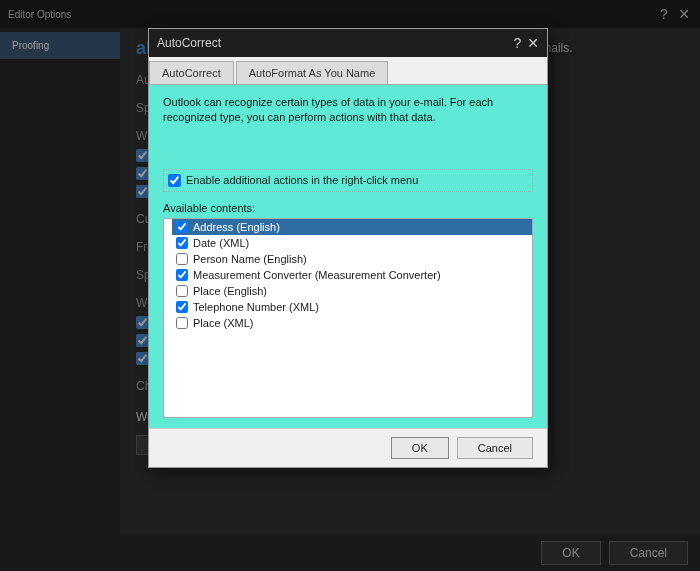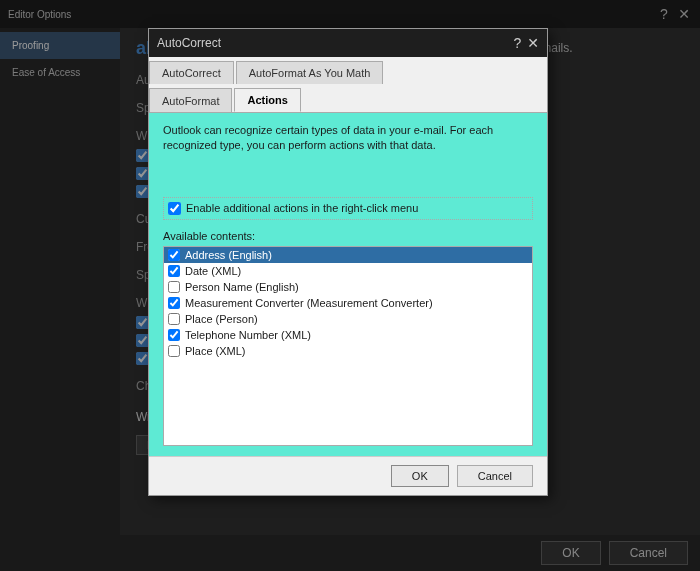--- a/index.html
+++ b/index.html
@@ -257,20 +257,21 @@
       overflow-y: auto;
       font-size: 11px;
     }
     .actions-list-item {
       display: flex;
       align-items: center;
       gap: 5px;
       padding: 2px 4px;
       color: #1a1a1a;
       cursor: pointer;
+      margin-left: 8px;
     }
     .actions-list-item.selected {
       background: #2e6da4;
       color: #ffffff;
     }
     .actions-list-item input[type="checkbox"] {
       width: 12px;
       height: 12px;
       flex-shrink: 0;
     }
@@ -370,23 +371,20 @@
       <button class="titlebar-btn">?</button>
       <button class="titlebar-btn">✕</button>
     </div>
   </div>
 
   <div class="main-layout">
 
     <div class="sidebar">
       <div class="sidebar-item active">
         <span>Proofing</span>
-      </div>
-      <div class="sidebar-item">
-        <span>Ease of Access</span>
       </div>
     </div>
 
     <div class="content-area">
 
       
       <div class="content-header">
         <span class="abc-icon">abc</span>
         <span class="checkmark-icon">✓</span>
         <span class="header-text">Specify how Outlook corrects and formats the contents of your e-mails.</span>
@@ -485,29 +483,21 @@
         <button class="dialog-close-btn">✕</button>
       </div>
     </div>
 
     <div class="dialog-tabs">
       <div class="tab-row">
         <button class="tab-btn">
           <span>AutoCorrect</span>
         </button>
         <button class="tab-btn">
-          <span>AutoFormat As You Math</span>
-        </button>
-      </div>
-      <div class="tab-row">
-        <button class="tab-btn">
-          <span>AutoFormat</span>
-        </button>
-        <button class="tab-btn active">
-          <span>Actions</span>
+          <span>AutoFormat As You Name</span>
         </button>
       </div>
     </div>
 
     <div class="dialog-content">
       <p class="dialog-description">Outlook can recognize certain types of data in your e-mail. For each recognized type, you can perform actions with that data.</p>
 
       <div class="enable-checkbox-row">
         <input type="checkbox" checked="" style="">
         <span>Enable additional actions in the right-click menu</span>
@@ -528,21 +518,21 @@
         <div class="actions-list-item">
           <input type="checkbox" style="">
           <span>Person Name (English)</span>
         </div>
         <div class="actions-list-item">
           <input type="checkbox" checked="" style="">
           <span>Measurement Converter (Measurement Converter)</span>
         </div>
         <div class="actions-list-item">
           <input type="checkbox" style="">
-          <span>Place (Person)</span>
+          <span>Place (English)</span>
         </div>
         <div class="actions-list-item">
           <input type="checkbox" checked="" style="">
           <span>Telephone Number (XML)</span>
         </div>
         <div class="actions-list-item">
           <input type="checkbox" style="">
           <span>Place (XML)</span>
         </div>
       </div>

